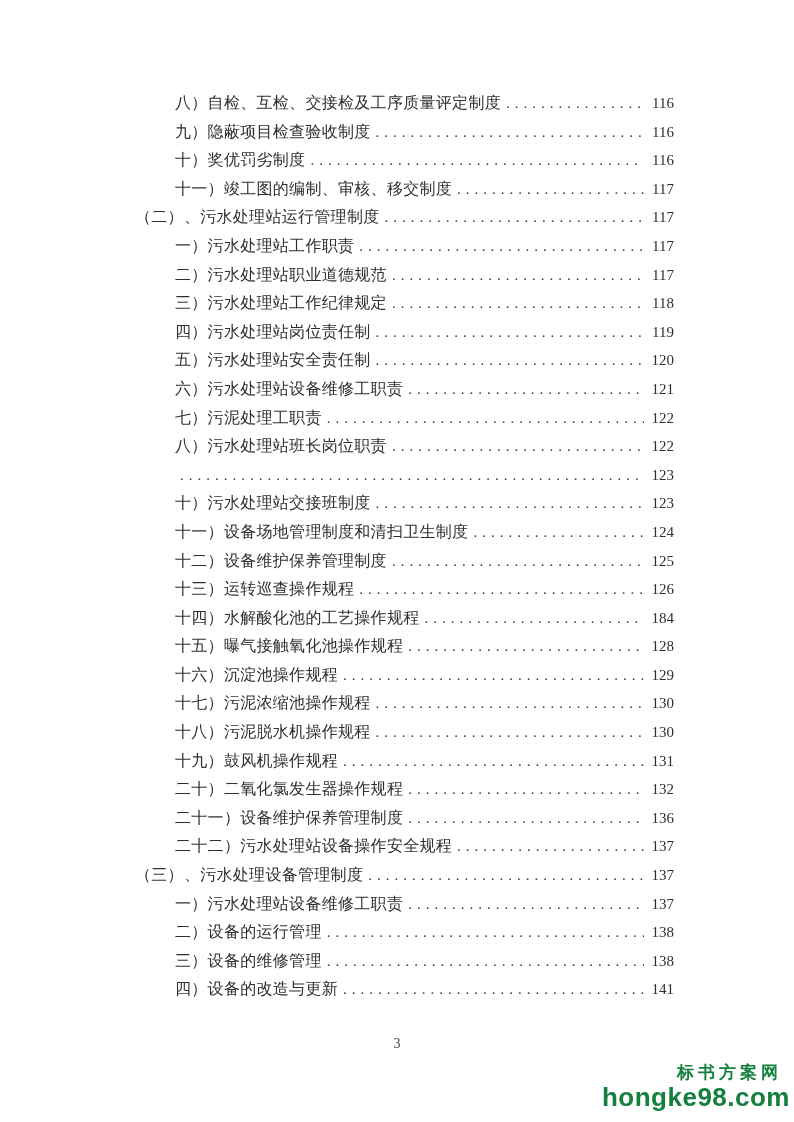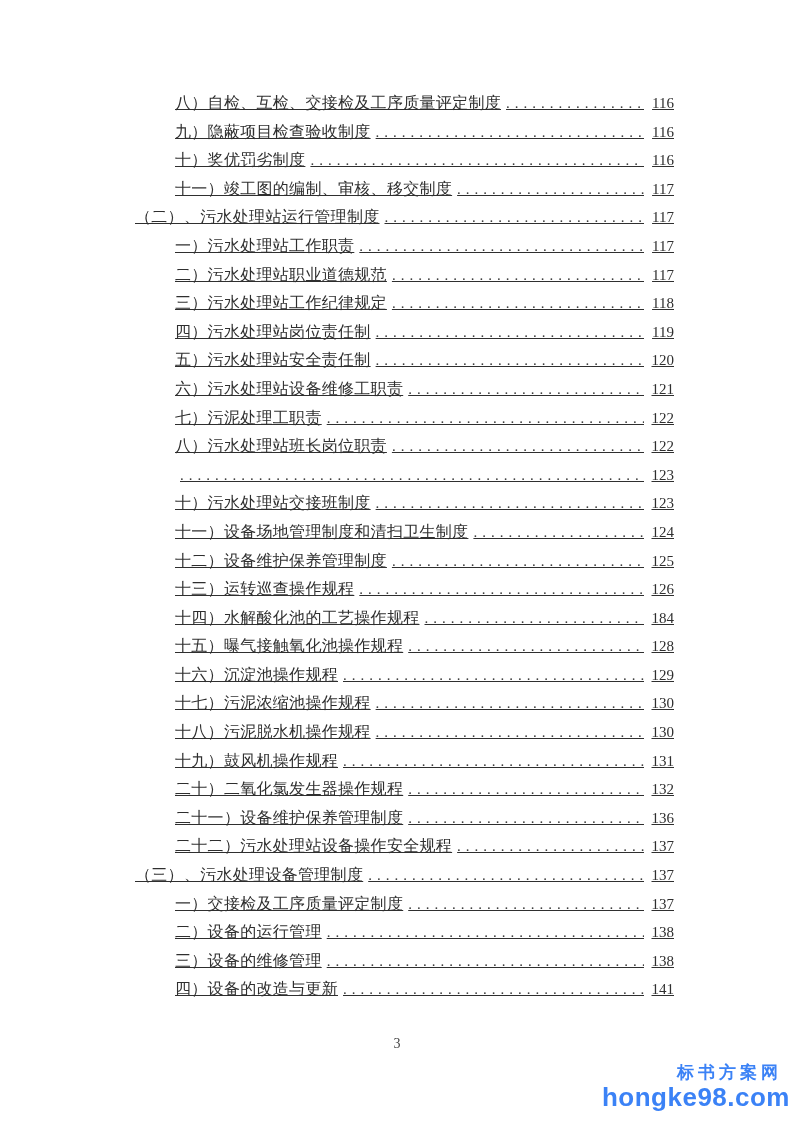--- a/index.html
+++ b/index.html
@@ -22,21 +22,20 @@
     left: 135px;
     right: 120px;
   }
   .toc-entry {
     display: flex;
     align-items: flex-end;
     height: 28.6px;
     line-height: 28.6px;
     font-size: 16px;
     white-space: nowrap;
-    text-decoration: underline;
   }
   .toc-entry.level-2 { padding-left: 40px; }
   .toc-label {
     flex: 0 0 auto;
     letter-spacing: 0.3px;
   }
   .toc-leader {
     flex: 1 1 auto;
     min-width: 0;
     overflow: hidden;
@@ -223,21 +222,21 @@
     <span class="toc-label">二十二）污水处理站设备操作安全规程</span>
     <span class="toc-leader"></span>
     <span class="toc-page">137</span>
   </div>
       <div class="toc-entry level-1">
     <span class="toc-label">（三）、污水处理设备管理制度</span>
     <span class="toc-leader"></span>
     <span class="toc-page">137</span>
   </div>
       <div class="toc-entry level-2">
-    <span class="toc-label">一）交接检及工序质量评定制度</span>
+    <span class="toc-label">一）污水处理站设备维修工职责</span>
     <span class="toc-leader"></span>
     <span class="toc-page">137</span>
   </div>
       <div class="toc-entry level-2">
     <span class="toc-label">二）设备的运行管理</span>
     <span class="toc-leader"></span>
     <span class="toc-page">138</span>
   </div>
       <div class="toc-entry level-2">
     <span class="toc-label">三）设备的维修管理</span>
@@ -246,18 +245,18 @@
   </div>
       <div class="toc-entry level-2">
     <span class="toc-label">四）设备的改造与更新</span>
     <span class="toc-leader"></span>
     <span class="toc-page">141</span>
   </div>
     </div>
 
   <div class="footer-page-number">3</div>
 
-  <div class="watermark" style="color: #3b82f6;">
+  <div class="watermark" style="color: #15803d;">
     <div class="wm-cn">标书方案网</div>
     <div class="wm-url">hongke98.com</div>
   </div>
 
 </div>
 
 </body></html>

